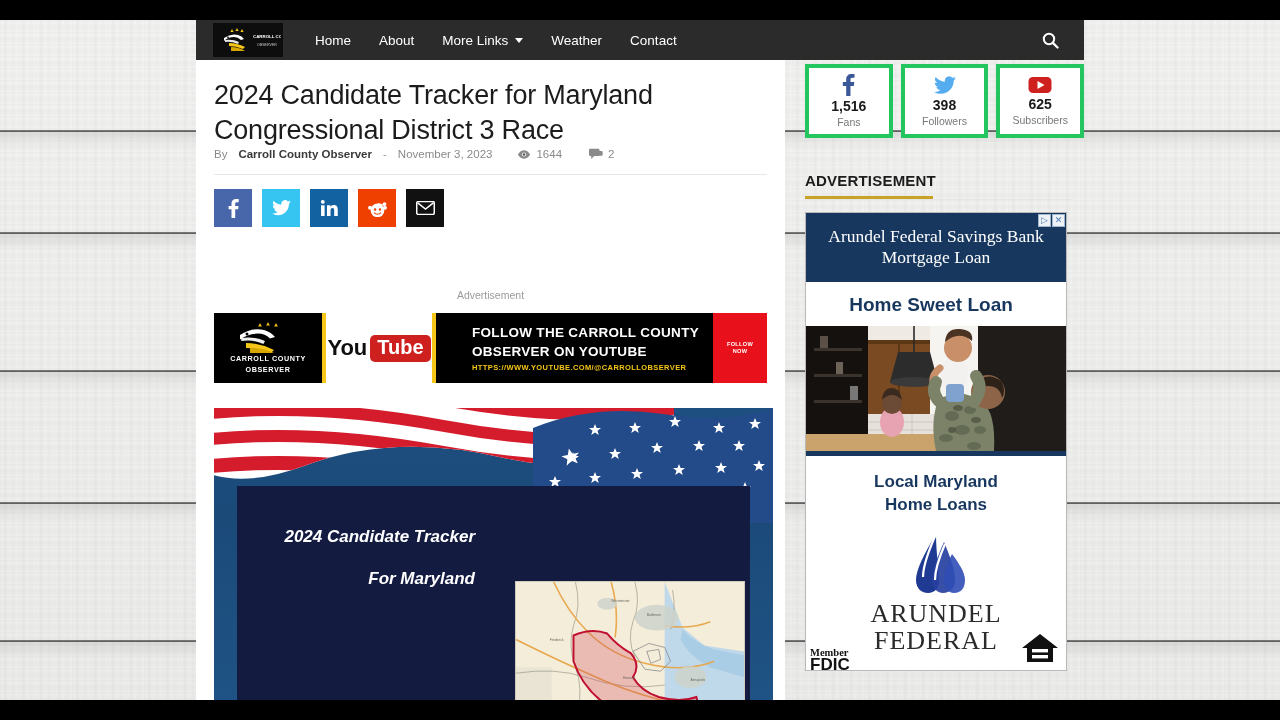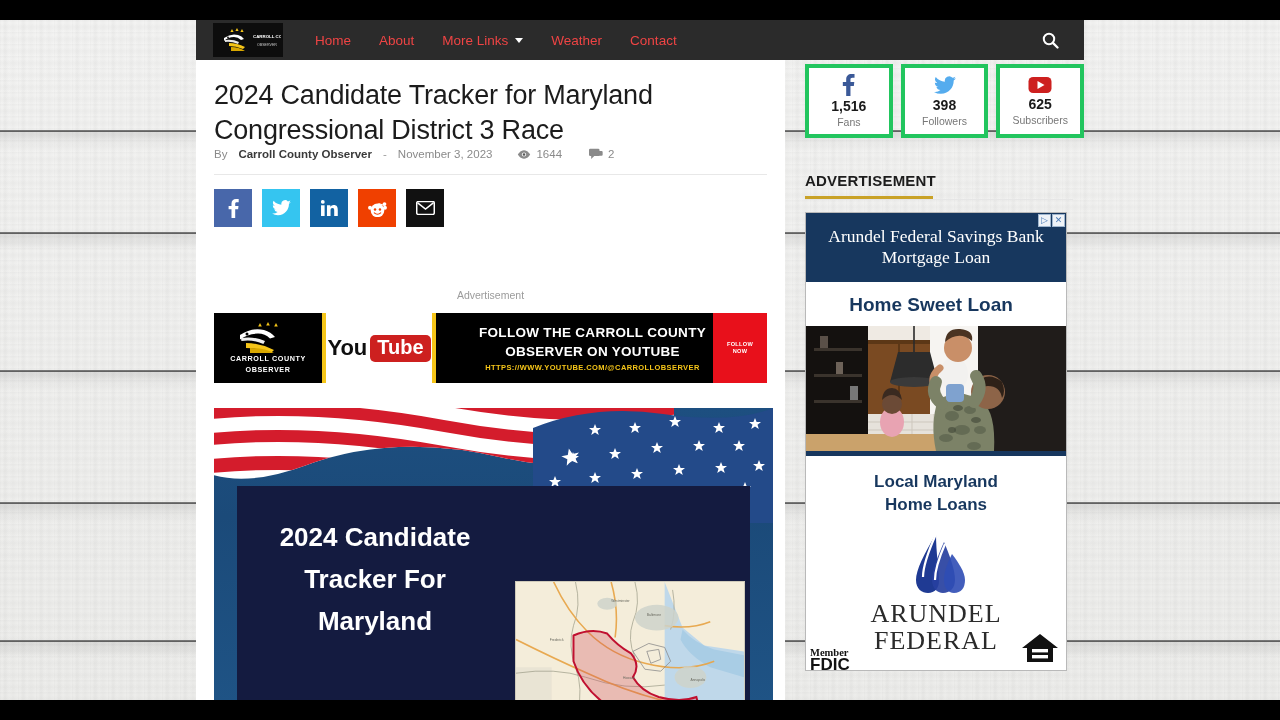--- a/index.html
+++ b/index.html
@@ -31,21 +31,21 @@
 
   
   .site { position:absolute; left:196px; top:20px; width:888px; height:680px; overflow:hidden; }
 
   
   .navbar { position:relative; height:40px; background:#2b2b2b; display:flex; align-items:center; }
   .logo { width:70px; height:34px; margin-left:17px; background:#0d0d0d;
           display:flex; align-items:center; justify-content:center; position:relative; overflow:hidden;}
   .logo svg { display:block; }
   .navlinks { display:flex; align-items:stretch; height:40px; margin-left:18px; }
-  .navitem { display:flex; align-items:center; gap:7px; padding:0 14px; color:#ef4444;
+  .navitem { display:flex; align-items:center; gap:7px; padding:0 14px; color:#ffffff;
              font-size:13.5px; height:40px; white-space:nowrap; }
   .navitem.active { background:#0a0a0a; }
   .caret { width:0;height:0;border-left:4px solid transparent;border-right:4px solid transparent;
            border-top:5px solid #fff; display:inline-block; }
   .searchbtn { position:absolute; right:16px; top:0; height:40px; width:36px;
                display:flex; align-items:center; justify-content:center; }
 
   
   .cols { display:flex; background:transparent; }
   .maincol { width:589px; background:#fff; min-height:640px; padding:0 0 0 0; position:relative; }
@@ -70,35 +70,35 @@
   .banner { display:flex; margin-top:12px; height:70px; align-items:stretch; }
   .banner-logo { width:112px; background:#000; position:relative; display:flex;
                  flex-direction:column; align-items:center; justify-content:center; gap:1px;
                  border-right:4px solid #f5c518;}
   .banner-logo .bltext { color:#fff; font-size:7.2px; font-weight:bold; letter-spacing:.6px; text-align:center; line-height:10px;}
   .banner-mid { width:106px; background:#fff; display:flex; align-items:center; justify-content:center; }
   .yt { display:flex; align-items:center; gap:3px; }
   .yt .you { font-size:22px; font-weight:bold; color:#0f0f0f; font-family:"Liberation Sans",sans-serif; }
   .yt .tube { background:#cd201f; color:#fff; font-size:20px; font-weight:bold; padding:1px 7px 3px 7px; border-radius:5px;}
   .banner-right { flex:1; background:#000; border-left:4px solid #f5c518; display:flex; }
-  .banner-copy { flex:1; display:flex; flex-direction:column; align-items:center; justify-content:center; gap:3px;margin-left:36px;}
+  .banner-copy { flex:1; display:flex; flex-direction:column; align-items:flex-start; justify-content:center; gap:3px;margin-left:36px;}
   .banner-copy .l1 { color:#fff; font-size:13.5px; font-weight:bold; letter-spacing:.3px; text-align:center; line-height:16px;}
   .banner-copy .l2 { color:#f5c518; font-size:7.5px; font-weight:bold; letter-spacing:.4px;}
   .banner-cta { width:54px; background:#e8101b; display:flex; align-items:center; justify-content:center;}
   .banner-cta span { color:#fff; font-size:5.6px; font-weight:bold; text-align:center; line-height:7px; letter-spacing:.3px;}
 
   
   .feature { margin-top:25px; width:559px; height:310px; position:relative; overflow:hidden;
              background:linear-gradient(180deg,#1d4f80 0%,#1b4a79 35%,#1f5486 100%); }
   .flagwrap { position:absolute; left:0; top:0; width:559px; height:118px; overflow:hidden; }
   .stripes { position:absolute; left:-10px; top:-28px; width:470px; height:118px; }
   .starfield { position:absolute; right:0; top:-20px; width:240px; height:135px; }
   .innerpanel { position:absolute; left:23px; top:78px; width:513px; height:232px; background:#141b40; }
-  .fttext { position:absolute; left:38px; top:30px; width:200px; text-align:center;
-            color:#fff; font-size:26px; font-weight:bold; line-height:42px; }
+  .fttext { position:absolute; left:38px; top:30px; width:200px; text-align:right;
+            color:#fff; font-size:17px; font-weight:bold; line-height:42px;font-style:italic; }
   .ftmap { position:absolute; left:278px; top:95px; width:230px; height:135px;
            background:#f3ecd9; border:1px solid #cfcaba; overflow:hidden; }
 
   
   .social { display:flex; gap:8px; margin-top:4px; }
   .socbox { flex:1; background:#fff; border:4px solid #22c55e; height:74px;
             display:flex; flex-direction:column; align-items:center; justify-content:center; gap:2px; }
   .socbox .cnt { font-size:14px; font-weight:bold; color:#1a1a1a; }
   .socbox .lbl { font-size:10.5px; color:#777; }
 

